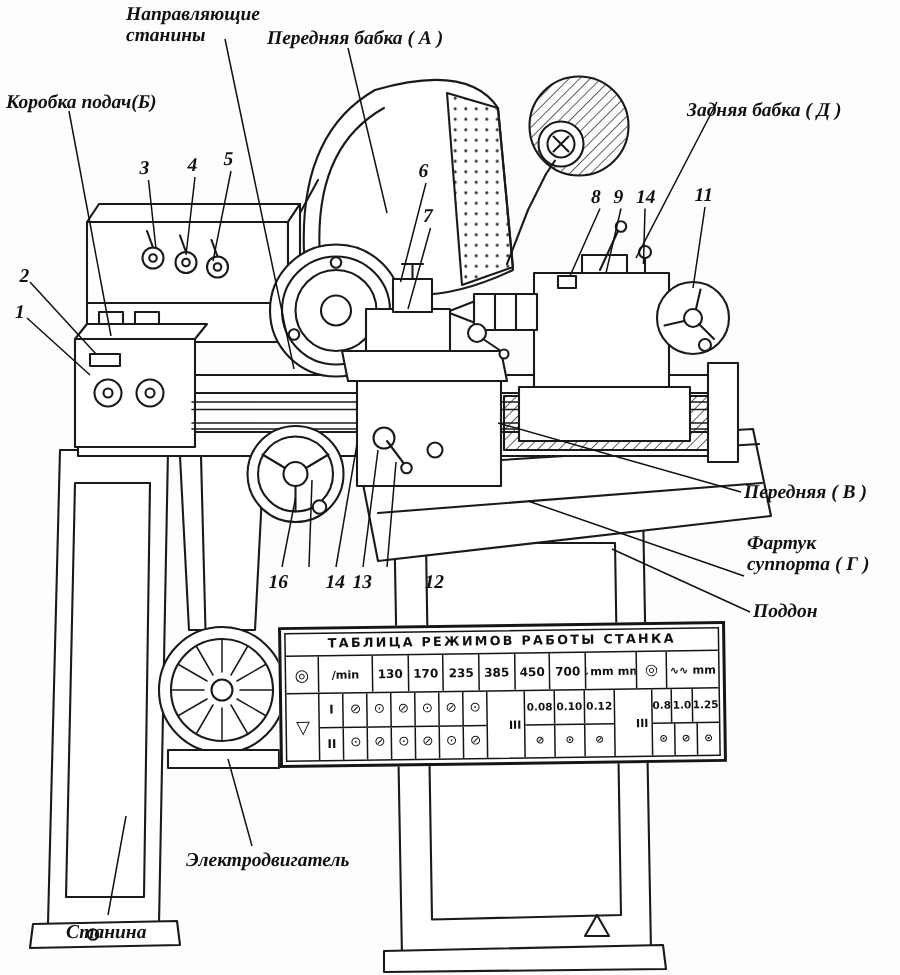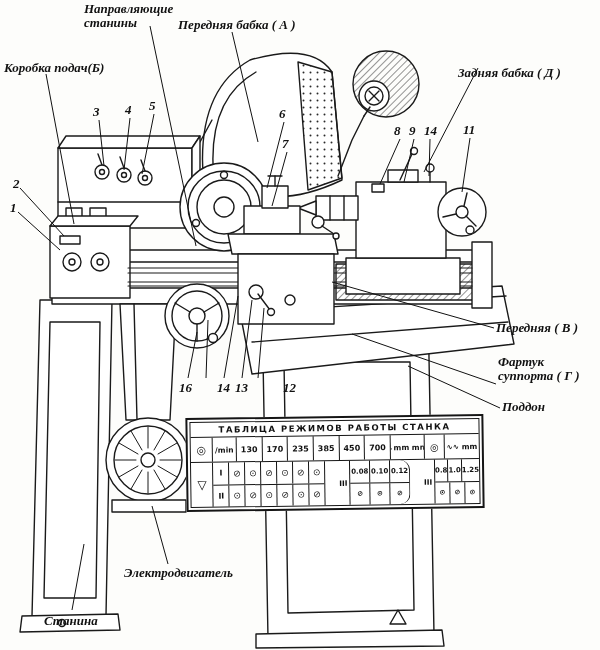--- a/index.html
+++ b/index.html
@@ -15,40 +15,40 @@
             background:#fff; border:2px solid #151515; padding:2px; transform:rotate(-0.8deg); }
   .plaque-inner { border:1px solid #151515; height:100%; display:flex; flex-direction:column;
                   font-family:"DejaVu Sans", sans-serif; color:#111; }
   .plaque-title { height:15px; line-height:14px; text-align:center; font-size:8.5px; font-weight:bold;
                   letter-spacing:1.5px; border-bottom:1px solid #151515; }
   .row-top { display:flex; height:25px; border-bottom:1px solid #151515; }
   .c { border-right:1px solid #151515; display:flex; align-items:center; justify-content:center;
        font-size:8px; font-weight:bold; overflow:hidden; }
   .c:last-child { border-right:none; }
   .c.icon { width:22px; font-size:11px; }
-  .c.unit { width:24px; font-size:7.5px; }
+  .c.unit { width:36px; font-size:7.5px; }
   .c.val  { flex:1; }
   .c.mmA  { width:34px; font-size:7.5px; }
   .c.ic2  { width:20px; font-size:10px; }
   .c.coil { width:34px; font-size:7.5px; }
   .row-bottom { display:flex; flex:1; }
   .vcell { width:24px; border-right:1px solid #151515; display:flex; align-items:center;
            justify-content:center; font-size:12px; font-weight:bold; }
   .belt-grid { width:120px; border-right:1px solid #151515; display:flex; flex-direction:column; }
   .belt-row { flex:1; display:flex; border-bottom:1px solid #151515; }
   .belt-row:last-child { border-bottom:none; }
   .belt-label { width:16px; border-right:1px solid #151515; display:flex; align-items:center;
                 justify-content:center; font-size:8px; font-weight:bold; }
   .sym { flex:1; border-right:1px solid #151515; display:flex; align-items:center;
          justify-content:center; font-size:9px; }
   .sym:last-child { border-right:none; }
   .sep-cell { width:14px; border-right:1px solid #151515; display:flex; align-items:center;
               justify-content:center; font-size:7.5px; font-weight:bold;margin-left:12px; }
   .feed-grid { display:flex; flex-direction:column; border-right:1px solid #151515; }
-  .feed-grid.left { width:64px;border-radius:10px; }
+  .feed-grid.left { width:64px; }
   .feed-grid.right { flex:1; border-right:none; }
   .feed-vals, .feed-syms { flex:1; display:flex; }
   .feed-vals { border-bottom:1px solid #151515; }
   .fv { flex:1; border-right:1px solid #151515; display:flex; align-items:center;
         justify-content:center; font-size:7px; font-weight:bold; }
   .fv:last-child { border-right:none; }
 </style>
 </head>
 <body>
 

